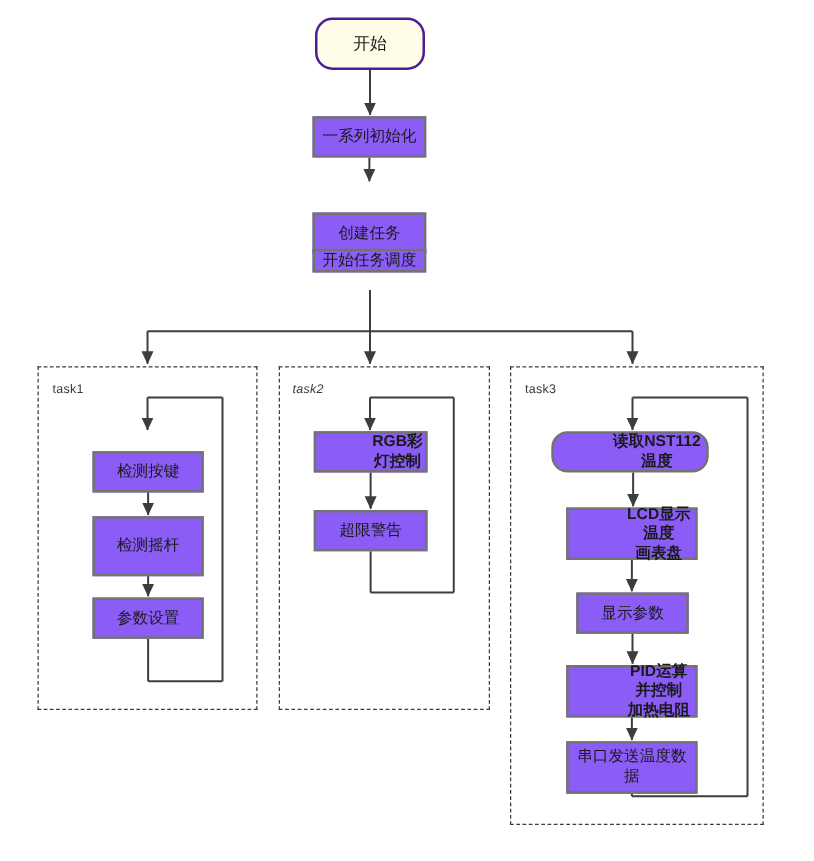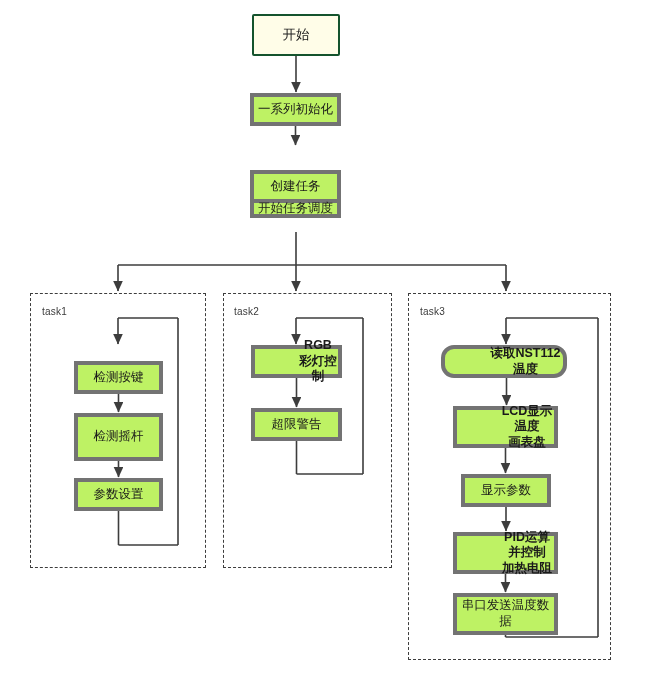--- a/index.html
+++ b/index.html
@@ -32,28 +32,28 @@
     box-sizing: border-box;
     display: flex;
     align-items: center;
     justify-content: center;
     text-align: center;
     color: #1a1a1a;
     line-height: 1.25;
     white-space: pre-line;
   }
   .node.process {
-    background: #bef264;
-    border: 4px solid #737373;
+    background: #8b5cf6;
+    border: 2px solid #737373;
     font-size: 12.5px;
   }
   .node.terminal {
     background: #fffde8;
-    border: 2px solid #14532d;
-    border-radius: 2px;
+    border: 2px solid #4c1d95;
+    border-radius: 14px;
     font-size: 13.5px;
   }
   .node.bold {
     font-weight: bold;
     padding-left: 43px;
   }
   .group {
     position: absolute;
     box-sizing: border-box;
     border: 1.5px dashed #3d3d3d;
@@ -114,21 +114,21 @@
       <div class="node terminal" style="left: 252px; top: 14px; width: 88px; height: 42px;">开始</div>
       <div class="node process" style="left: 250px; top: 93px; width: 91px; height: 33px;">一系列初始化</div>
       <div class="node process" style="left: 250px; top: 146px; width: 91px; height: 33px; margin-top: 24px;">创建任务</div>
       <div class="node process" style="left: 250px; top: 199px; width: 91px; height: 19px;">开始任务调度</div>
       <div class="group" style="left: 30px; top: 293px; width: 176px; height: 275px;"></div>
       <div class="group-label" style="left: 42px; top: 306px;">task1</div>
       <div class="node process" style="left: 74px; top: 361px; width: 89px; height: 33px;">检测按键</div>
       <div class="node process" style="left: 74px; top: 413px; width: 89px; height: 48px;">检测摇杆</div>
       <div class="node process" style="left: 74px; top: 478px; width: 89px; height: 33px;">参数设置</div>
       <div class="group" style="left: 223px; top: 293px; width: 169px; height: 275px;"></div>
-      <div class="group-label" style="left: 234px; top: 306px;">task2</div>
+      <div class="group-label" style="left: 234px; top: 306px; font-style: italic;">task2</div>
       <div class="node process bold" style="left: 251px; top: 345px; width: 91px; height: 33px;">RGB彩灯控制</div>
       <div class="node process" style="left: 251px; top: 408px; width: 91px; height: 33px; text-align: right;">超限警告</div>
       <div class="group" style="left: 408px; top: 293px; width: 203px; height: 367px;"></div>
       <div class="group-label" style="left: 420px; top: 306px;">task3</div>
       <div class="node process bold" style="left: 441px; top: 345px; width: 126px; height: 33px; border-radius: 13px;">读取NST112温度</div>
       <div class="node process bold" style="left: 453px; top: 406px; width: 105px; height: 42px;">LCD显示温度
 画表盘</div>
       <div class="node process" style="left: 461px; top: 474px; width: 90px; height: 33px;">显示参数</div>
       <div class="node process bold" style="left: 453px; top: 532px; width: 105px; height: 42px;">PID运算并控制
 加热电阻</div>

